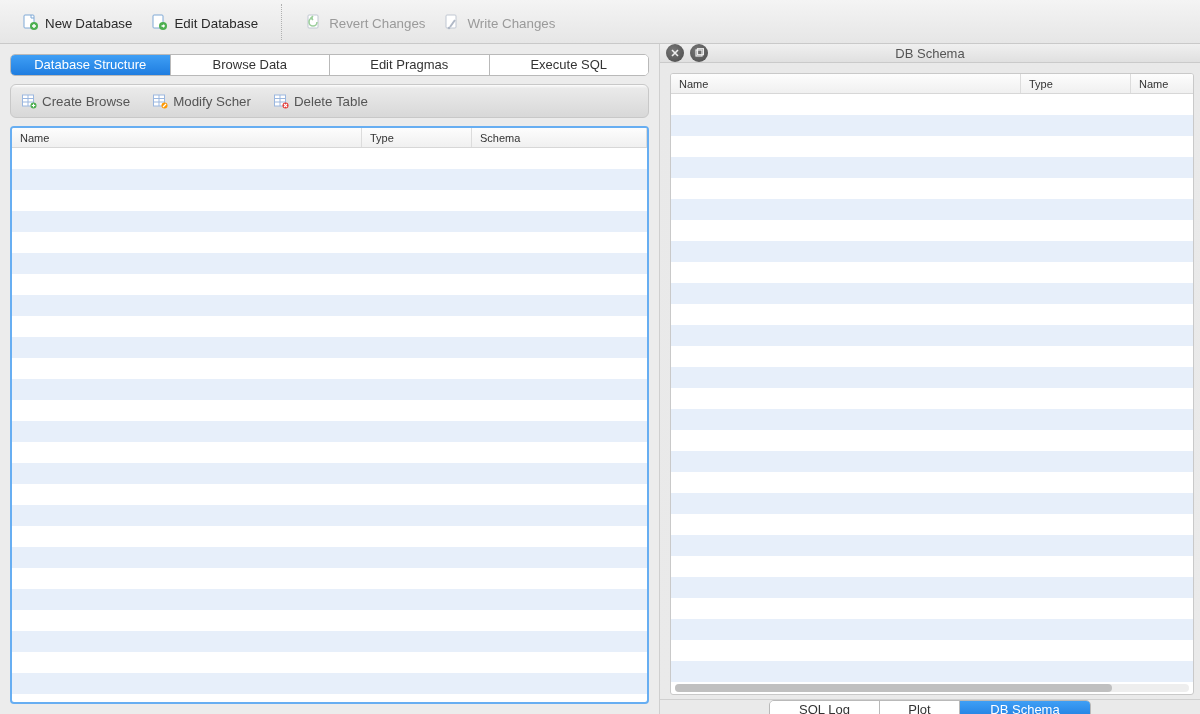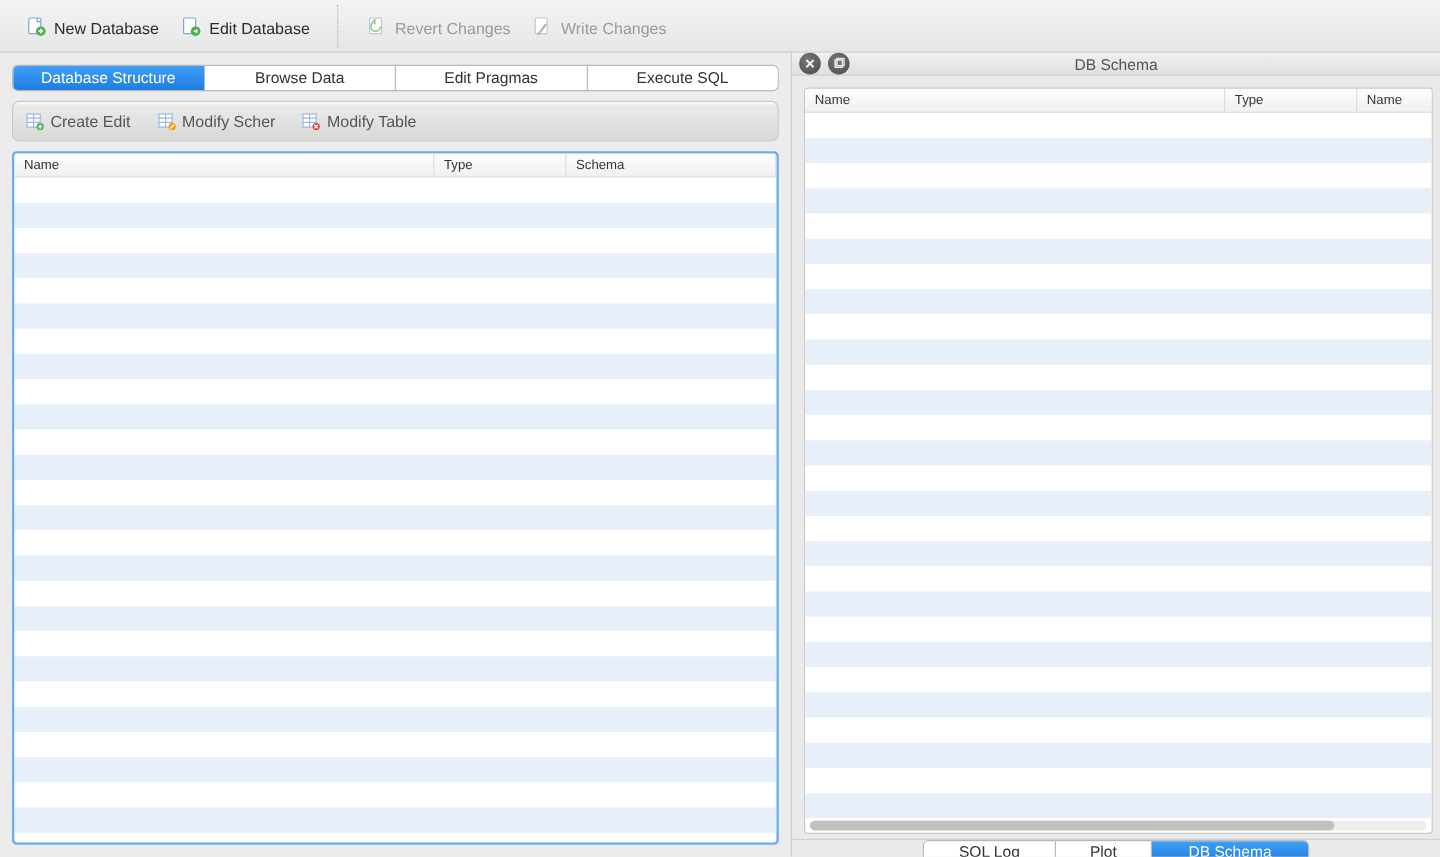--- a/index.html
+++ b/index.html
@@ -304,21 +304,21 @@
         <span class="mini-icon">
           <svg viewBox="0 0 16 16">
               <rect x="1.5" y="2" width="11" height="11" fill="#fff" stroke="#9bb7df"></rect>
               <line x1="1.5" y1="5.5" x2="12.5" y2="5.5" stroke="#9bb7df"></line>
               <line x1="1.5" y1="9" x2="12.5" y2="9" stroke="#9bb7df"></line>
               <line x1="7" y1="2" x2="7" y2="13" stroke="#9bb7df"></line>
               <circle cx="12.5" cy="12.5" r="3" fill="#4caf50"></circle>
               <path d="M12.5 10.8 v3.4 M10.8 12.5 h3.4" stroke="#fff" stroke-width="1.1"></path>
             </svg>
         </span>
-        <span>Create Edit</span>
+        <span>Create Browse</span>
       </button>
       <button class="action-btn">
         <span class="mini-icon">
           <svg viewBox="0 0 16 16">
               <rect x="1.5" y="2" width="11" height="11" fill="#fff" stroke="#9bb7df"></rect>
               <line x1="1.5" y1="5.5" x2="12.5" y2="5.5" stroke="#9bb7df"></line>
               <line x1="1.5" y1="9" x2="12.5" y2="9" stroke="#9bb7df"></line>
               <line x1="7" y1="2" x2="7" y2="13" stroke="#9bb7df"></line>
               <circle cx="12.5" cy="12.5" r="3" fill="#ff9800"></circle>
               <path d="M11 14 l3 -3" stroke="#fff" stroke-width="1.2"></path>
@@ -330,21 +330,21 @@
         <span class="mini-icon">
           <svg viewBox="0 0 16 16">
               <rect x="1.5" y="2" width="11" height="11" fill="#fff" stroke="#9bb7df"></rect>
               <line x1="1.5" y1="5.5" x2="12.5" y2="5.5" stroke="#9bb7df"></line>
               <line x1="1.5" y1="9" x2="12.5" y2="9" stroke="#9bb7df"></line>
               <line x1="7" y1="2" x2="7" y2="13" stroke="#9bb7df"></line>
               <circle cx="12.5" cy="12.5" r="3" fill="#e53935"></circle>
               <path d="M11 11 l3 3 M14 11 l-3 3" stroke="#fff" stroke-width="1.1"></path>
             </svg>
         </span>
-        <span>Modify Table</span>
+        <span>Delete Table</span>
       </button>
     </div>
 
     <div class="tree-wrap">
       <div class="tree-head">
         <div class="th" style="flex:0 0 350px">Name</div>
         <div class="th" style="flex:0 0 110px">Type</div>
         <div class="th" style="flex:1">Schema</div>
       </div>
       <div class="tree-body" id="left-stripes">

